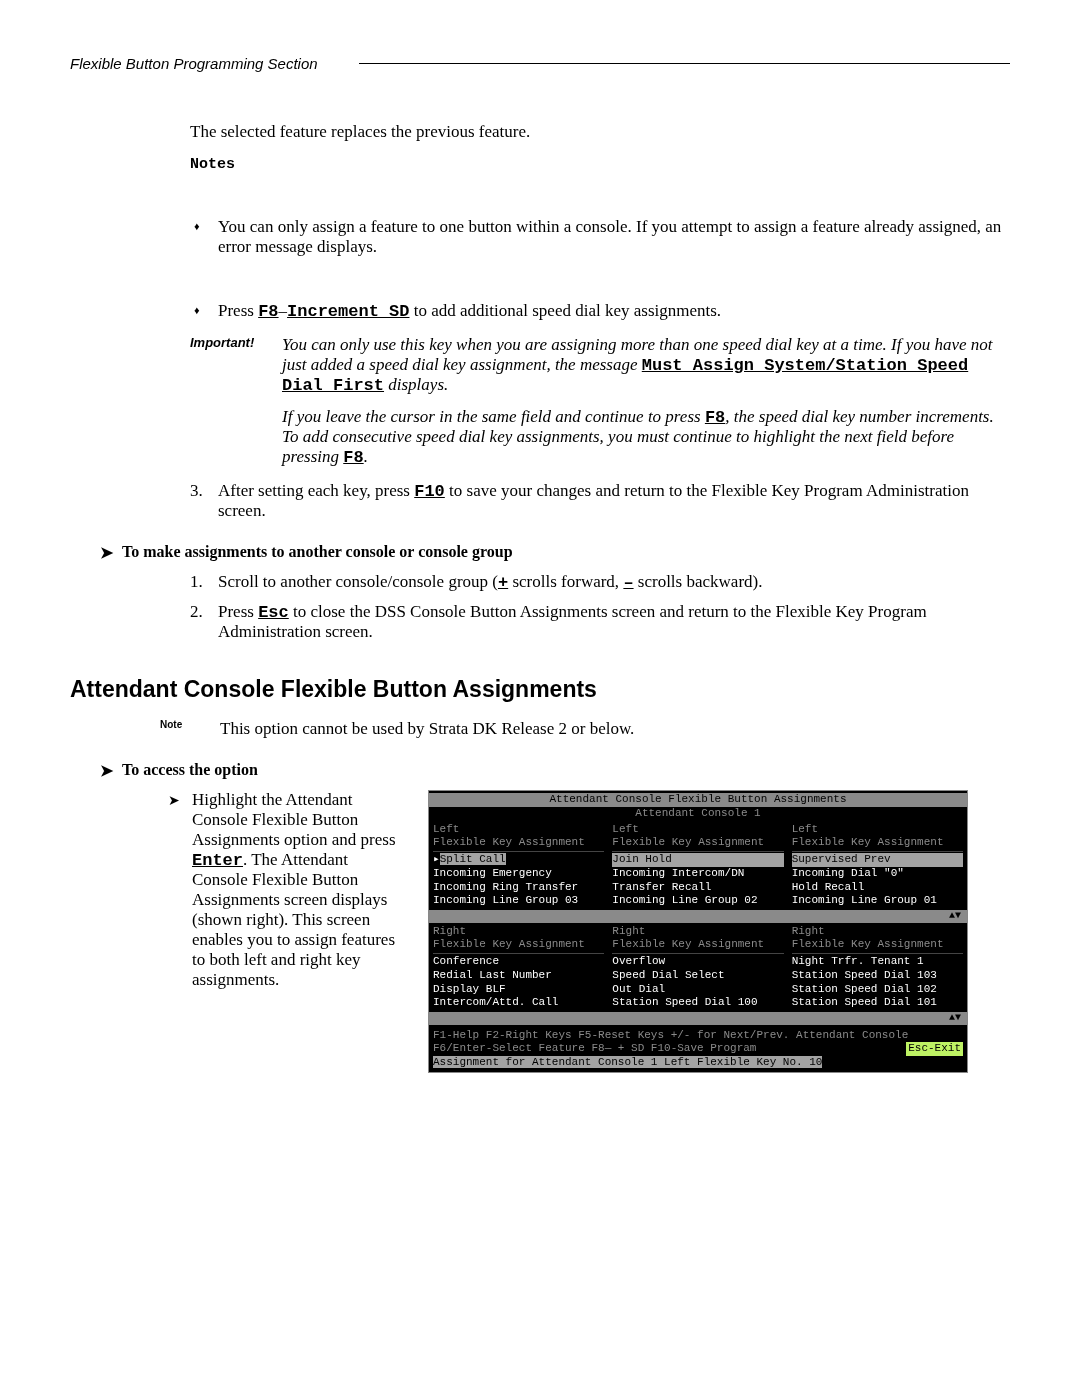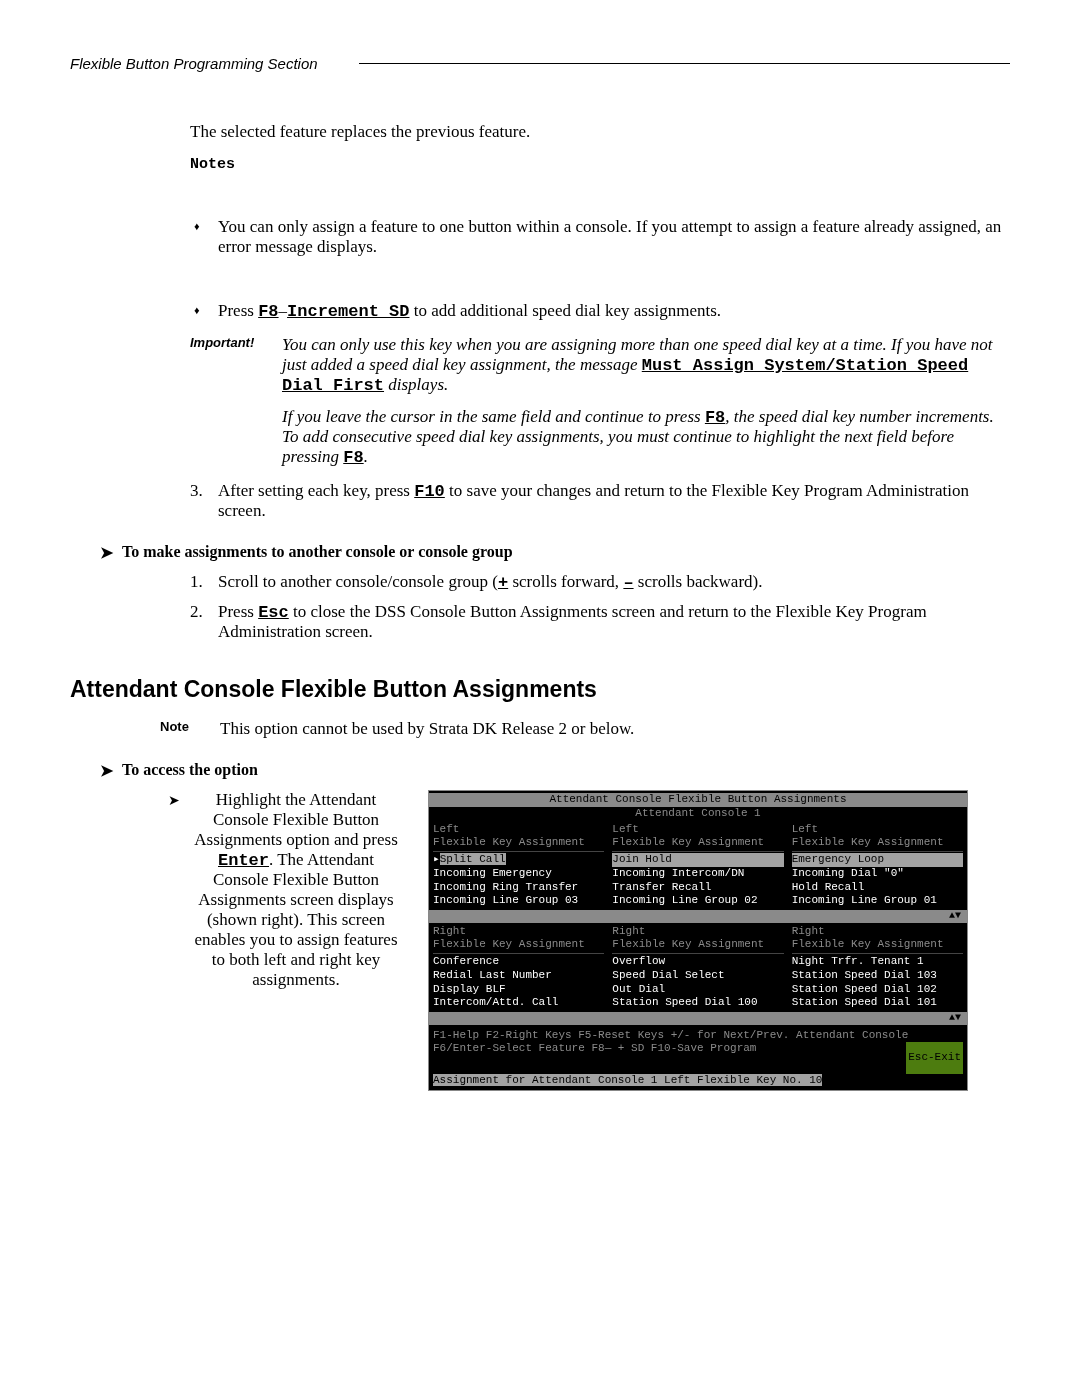--- a/index.html
+++ b/index.html
@@ -118,38 +118,37 @@
     margin: 34px 0 16px 0;
   }
   .note-row {
     display: flex;
     margin-left: 90px;
     margin-bottom: 20px;
   }
   .note-label {
     font-family: Arial, Helvetica, sans-serif;
     font-weight: bold;
-    font-size: 13px;
+    font-size: 10px;
     width: 60px;
     flex-shrink: 0;
   }
   .access-wrap {
     display: flex;
     align-items: flex-start;
     margin-left: 90px;
     gap: 28px;
   }
   .access-text {
     width: 240px;
     flex-shrink: 0;
   }
   .access-item {
     position: relative;
     padding-left: 32px;
-    text-align: center;
   }
   .access-item::before {
     content: "➤";
     position: absolute;
     left: 8px;
     top: 2px;
     font-size: 14px;
   }
 
   
@@ -200,23 +199,23 @@
     font-size: 10px;
     padding: 0 6px;
   }
   .term-footer {
     color: #8a8a8a;
     padding: 0 4px;
     display: flex;
     justify-content: space-between;
   }
   .term-footer .inv {
-    background: #4d7c0f;
+    background: #bef264;
     color: #000;
-    padding: 9px 2px;
+    padding: 0 2px;
   }
   .hl {
     background: #a3a3a3;
     color: #000;
   }
   .page-footer {
     position: absolute;
     bottom: 50px;
     left: 70px;
     right: 70px;
@@ -342,21 +341,21 @@
             <div style="color:#fff">Incoming Intercom/DN</div>
             <div style="color:#fff">Transfer Recall</div>
             <div style="color:#fff">Incoming Line Group 02</div>
           </div>
         </div>
         <div class="term-col">
           <div class="term-header">Left</div>
           <div class="term-header">Flexible Key Assignment</div>
           <div class="term-divider"></div>
           <div class="term-items">
-            <div class="hl">Emergency Loop</div>
+            <div class="hl">Supervised Prev</div>
             <div>Incoming Dial "0"</div>
             <div>Hold Recall</div>
             <div>Incoming Line Group 01</div>
           </div>
         </div>
       </div>
       <div class="term-scroll">▲▼</div>
 
       <div class="term-grid">
         <div class="term-col">

